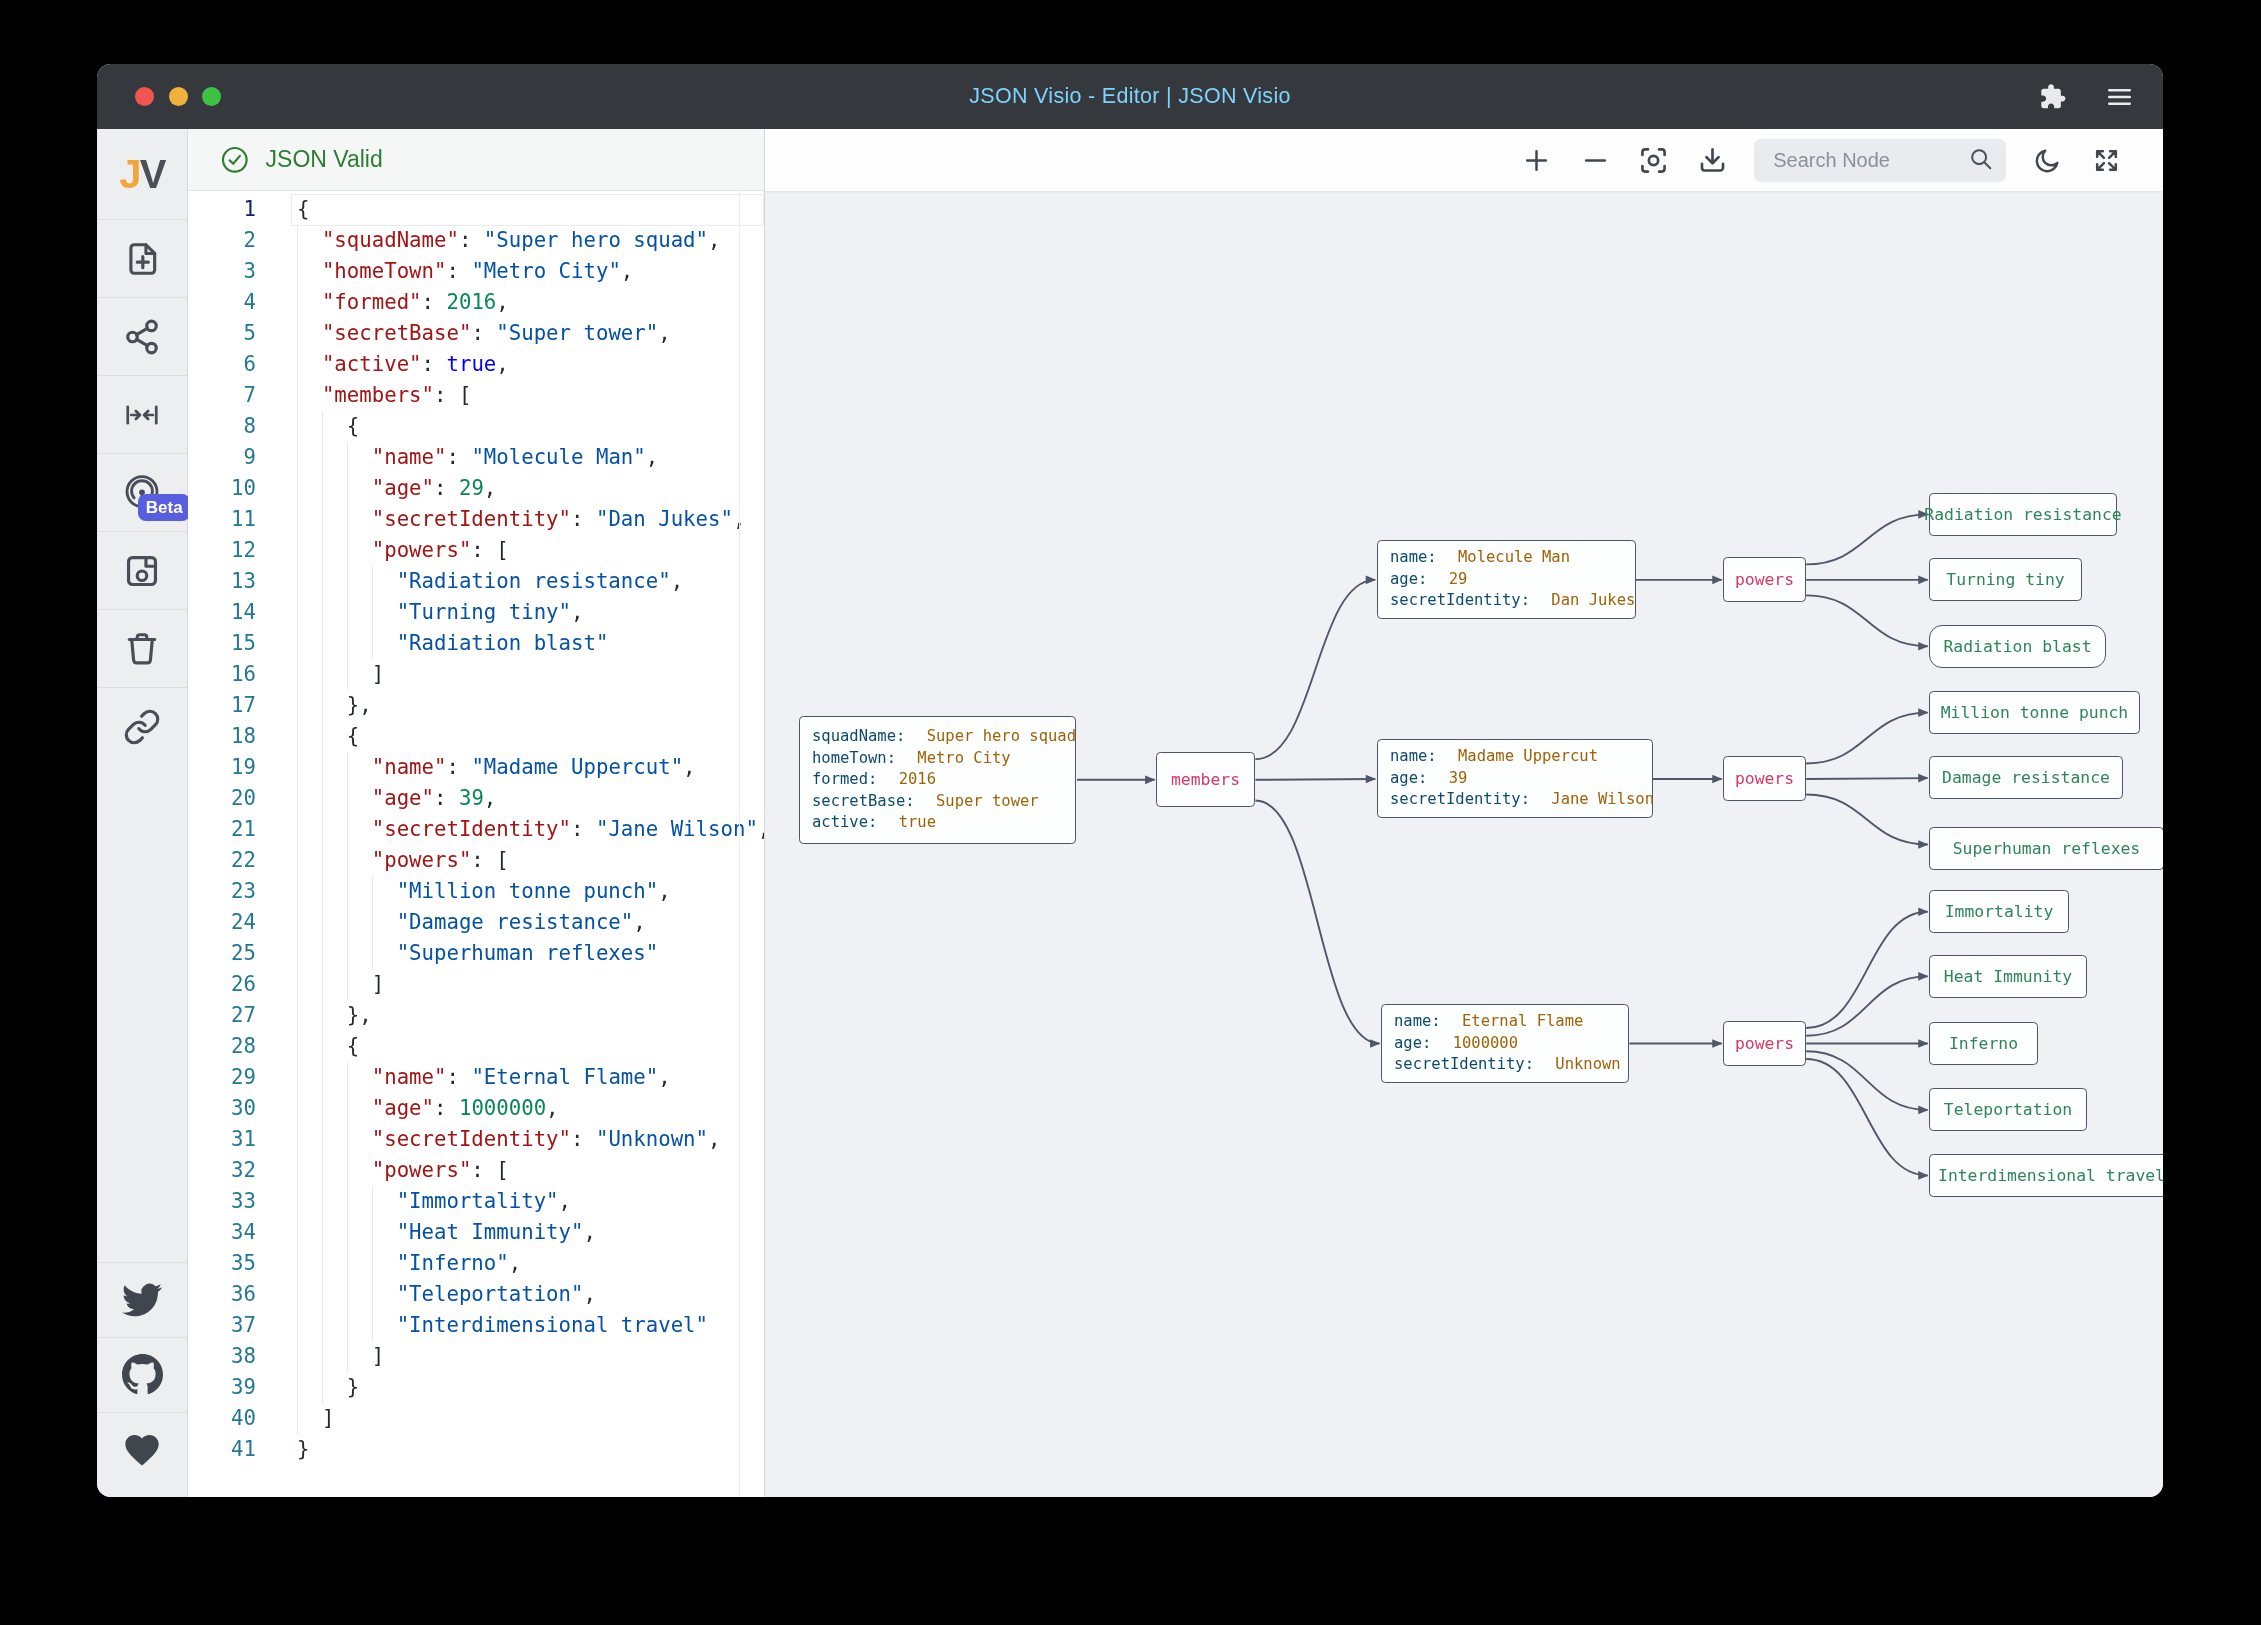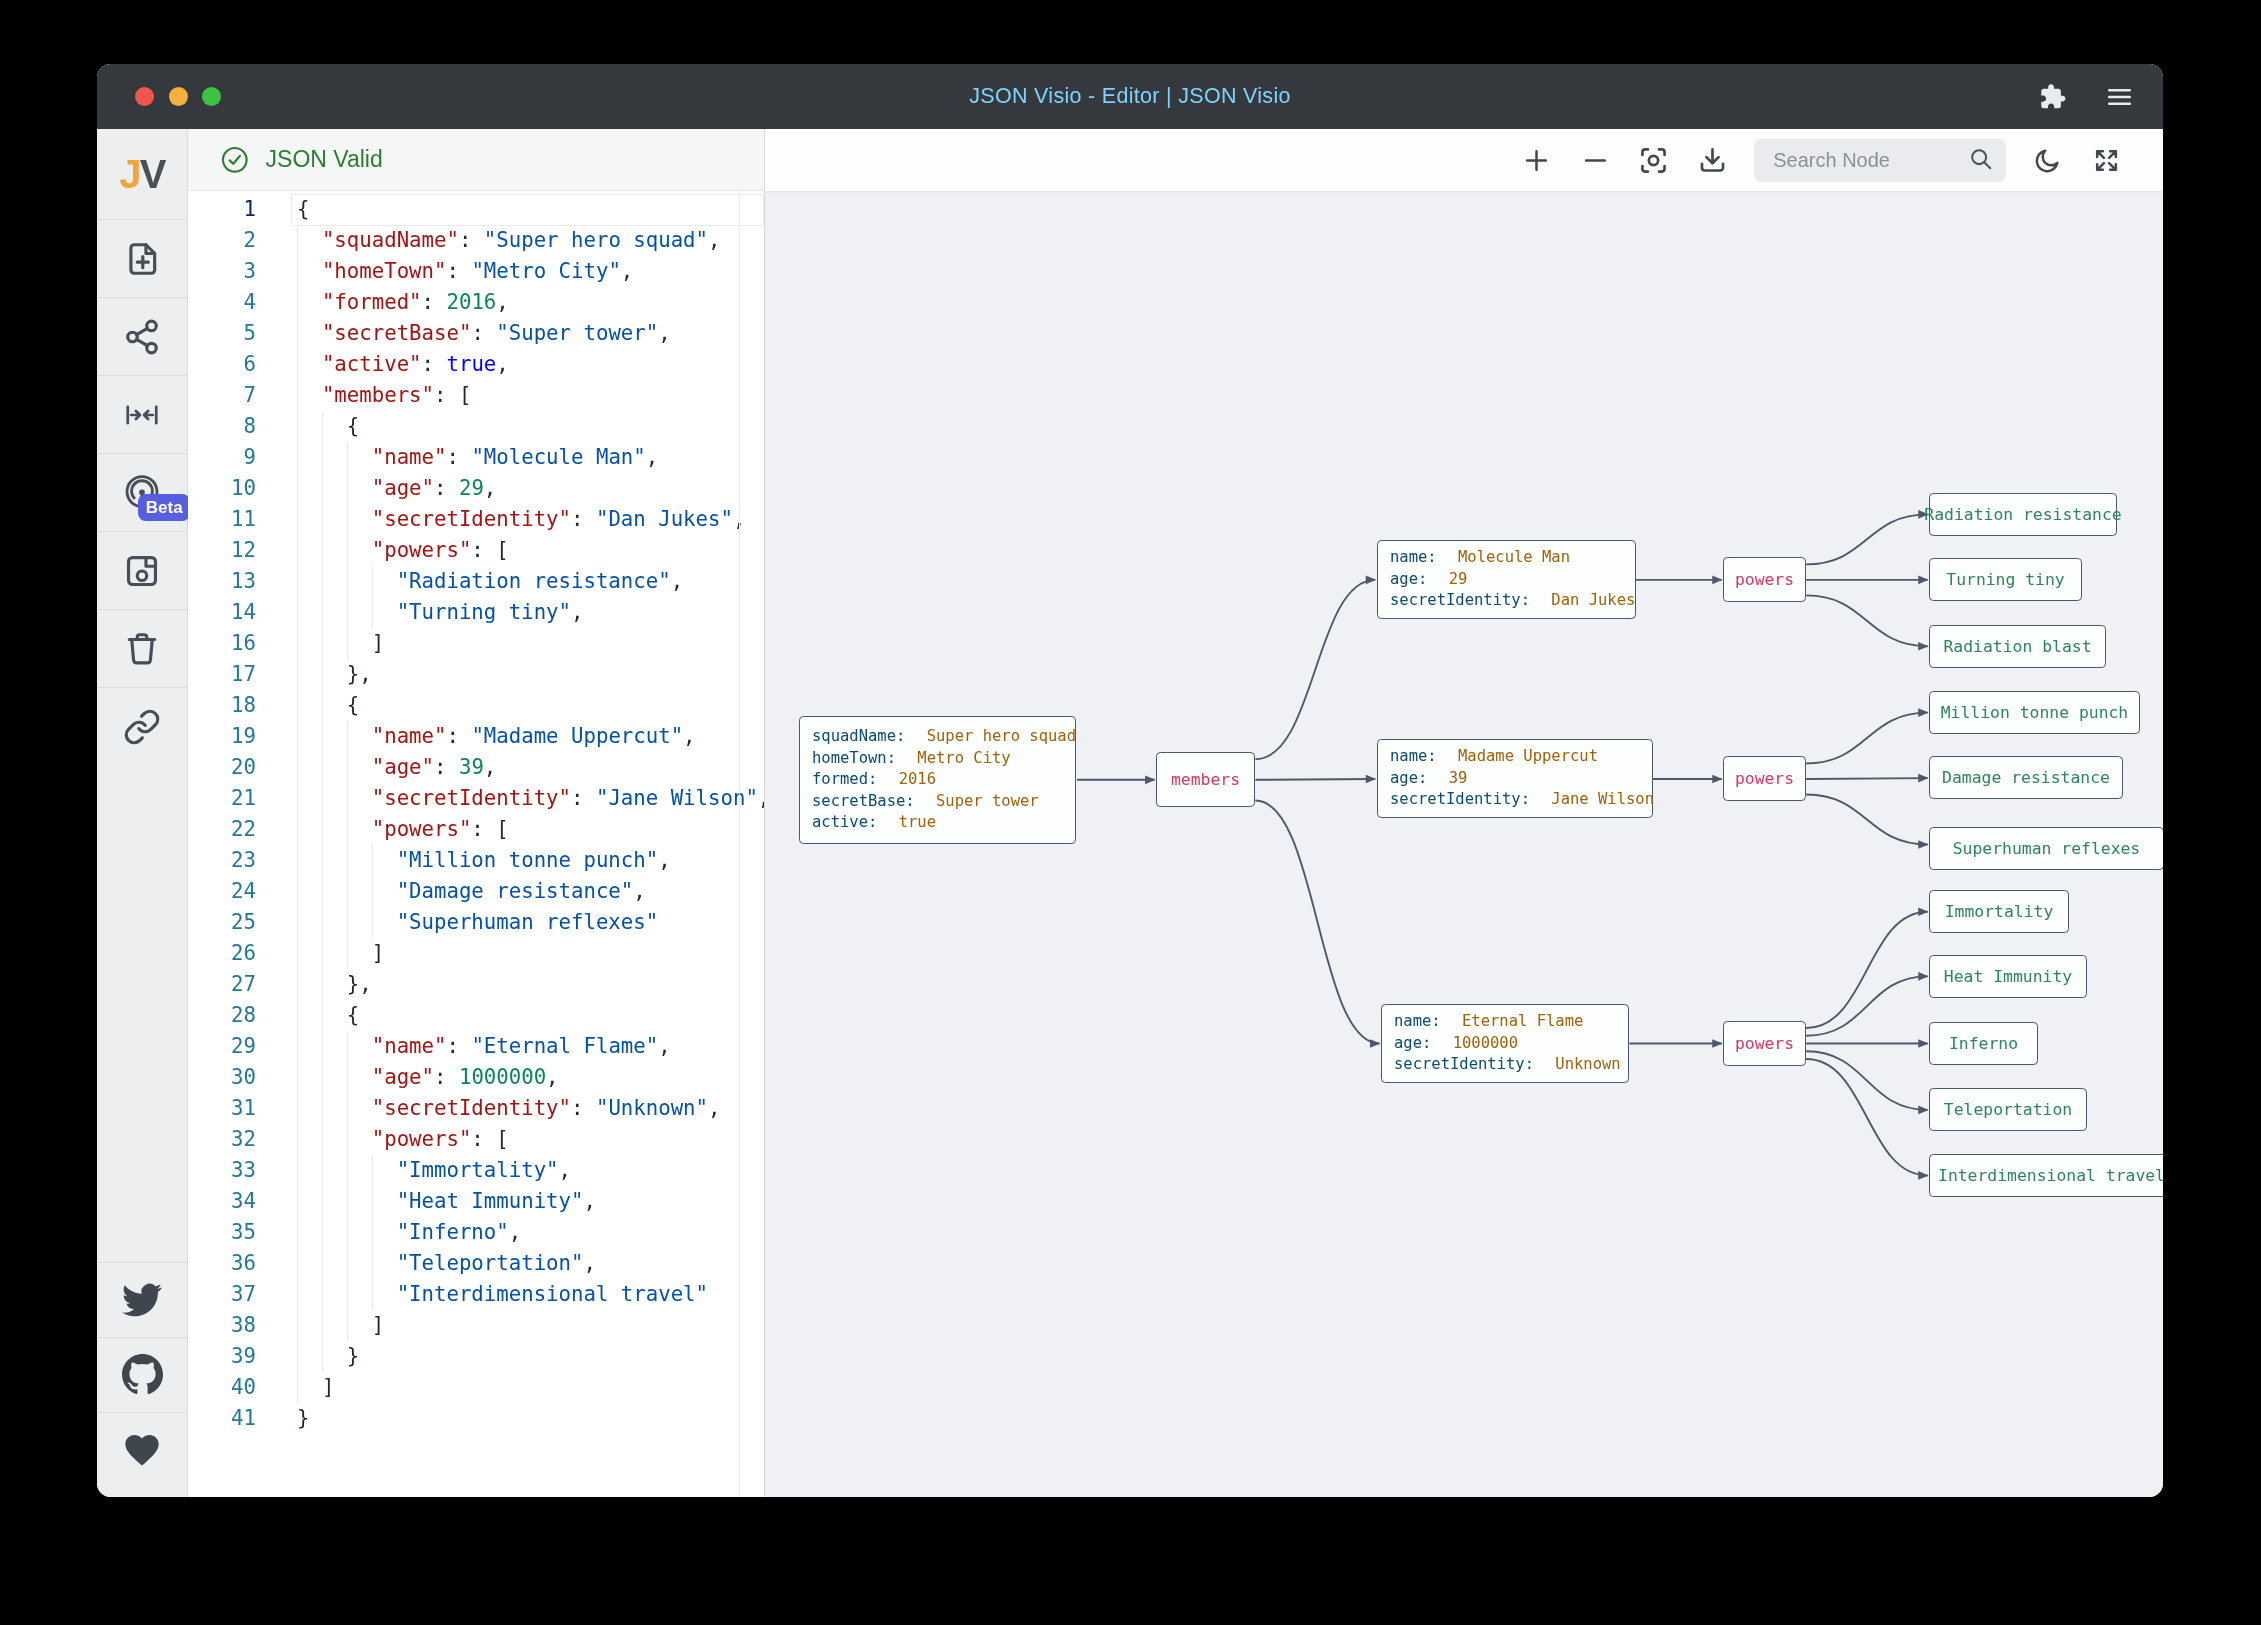--- a/index.html
+++ b/index.html
@@ -245,20 +245,24 @@
             </div>
             <div class="cl">
               <span class="ln">13</span>
               <span class="code"><span class="ind"></span><span class="ind"></span><span class="ind"></span><span class="ind"></span><span class="tk-s">"Radiation resistance"</span><span class="tk-p">,</span></span>
             </div>
             <div class="cl">
               <span class="ln">14</span>
               <span class="code"><span class="ind"></span><span class="ind"></span><span class="ind"></span><span class="ind"></span><span class="tk-s">"Turning tiny"</span><span class="tk-p">,</span></span>
             </div>
             <div class="cl">
+              <span class="ln">15</span>
+              <span class="code"><span class="ind"></span><span class="ind"></span><span class="ind"></span><span class="ind"></span><span class="tk-s">"Radiation blast"</span></span>
+            </div>
+            <div class="cl">
               <span class="ln">16</span>
               <span class="code"><span class="ind"></span><span class="ind"></span><span class="ind"></span><span class="tk-p">]</span></span>
             </div>
             <div class="cl">
               <span class="ln">17</span>
               <span class="code"><span class="ind"></span><span class="ind"></span><span class="tk-p">},</span></span>
             </div>
             <div class="cl">
               <span class="ln">18</span>
               <span class="code"><span class="ind"></span><span class="ind"></span><span class="tk-p">{</span></span>
@@ -481,21 +485,21 @@
           </div>
           <div class="gnode center" style="left: 958px; top: 892px; width: 83px; height: 45px;">
             <span class="parent-label">powers</span>
           </div>
           <div class="gnode center" style="left: 1164px; top: 364px; width: 188px; height: 43px;">
             <span class="leaf-label">Radiation resistance</span>
           </div>
           <div class="gnode center" style="left: 1164px; top: 429px; width: 153px; height: 43px;">
             <span class="leaf-label">Turning tiny</span>
           </div>
-          <div class="gnode center" style="left: 1164px; top: 496px; width: 177px; height: 43px;">
+          <div class="gnode center" style="left: 1164px; top: 496px; width: 177px; height: 43px; border-radius: 13px;">
             <span class="leaf-label">Radiation blast</span>
           </div>
           <div class="gnode center" style="left: 1164px; top: 562px; width: 211px; height: 43px;">
             <span class="leaf-label">Million tonne punch</span>
           </div>
           <div class="gnode center" style="left: 1164px; top: 627px; width: 194px; height: 43px;">
             <span class="leaf-label">Damage resistance</span>
           </div>
           <div class="gnode center" style="left: 1164px; top: 698px; width: 235px; height: 43px;">
             <span class="leaf-label">Superhuman reflexes</span>

